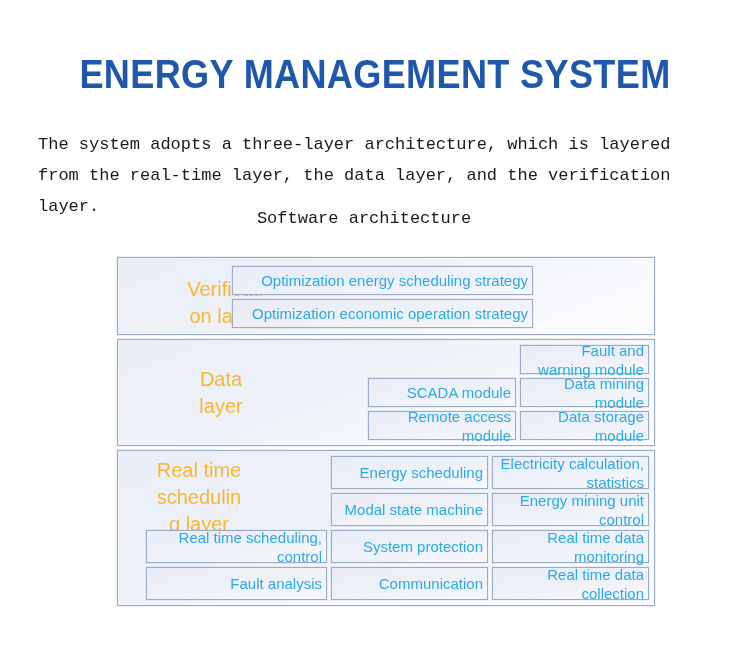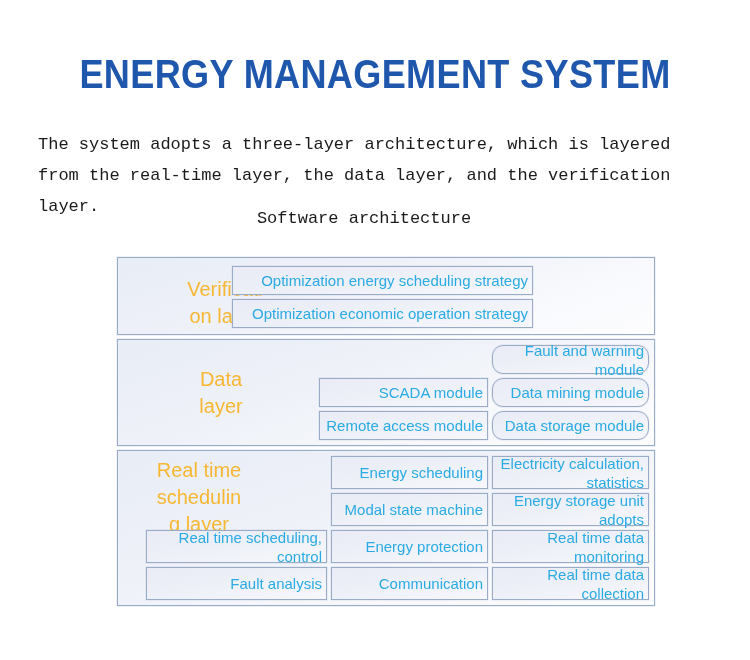--- a/index.html
+++ b/index.html
@@ -139,22 +139,22 @@
   #panel-data .layer-label {
     left: 8px; top: 26px; width: 190px;
   }
   #panel-data .layer-rows {
     padding: 5px 5px 5px 0;
     margin-left: 6px;
     width: 525px;
   }
   #panel-data .row { justify-content: flex-end; }
   #panel-data .mod-box { height: 29px; }
-  #panel-data .col-mid  { width: 169px; margin-right: 4px; }
-  #panel-data .col-right{ width: 157px; border-radius: 11px; }
+  #panel-data .col-mid  { width: 148px; margin-right: 4px; }
+  #panel-data .col-right{ width: 129px; }
 
   
   #panel-realtime { height: 156px; margin-bottom: 0; }
   #panel-realtime .layer-label {
     left: 8px; top: 6px; width: 146px;
   }
   #panel-realtime .layer-rows {
     padding: 5px 5px 5px 0;
     margin-left: 6px;
     width: 525px;
@@ -243,30 +243,30 @@
           <span class="mb-text">Electricity calculation, statistics</span>
         </div>
       </div>
 
       <div class="row">
         <div class="spacer col-left"></div>
         <div class="mod-box col-mid">
           <span class="mb-text">Modal state machine</span>
         </div>
         <div class="mod-box col-right">
-          <span class="mb-text">Energy storage unit adopts</span>
+          <span class="mb-text">Energy mining unit control</span>
         </div>
       </div>
 
       <div class="row">
         <div class="mod-box col-left">
           <span class="mb-text">Real time scheduling, control</span>
         </div>
         <div class="mod-box col-mid">
-          <span class="mb-text">Energy protection</span>
+          <span class="mb-text">System protection</span>
         </div>
         <div class="mod-box col-right">
           <span class="mb-text">Real time data monitoring</span>
         </div>
       </div>
 
       <div class="row">
         <div class="mod-box col-left">
           <span class="mb-text">Fault analysis</span>
         </div>

